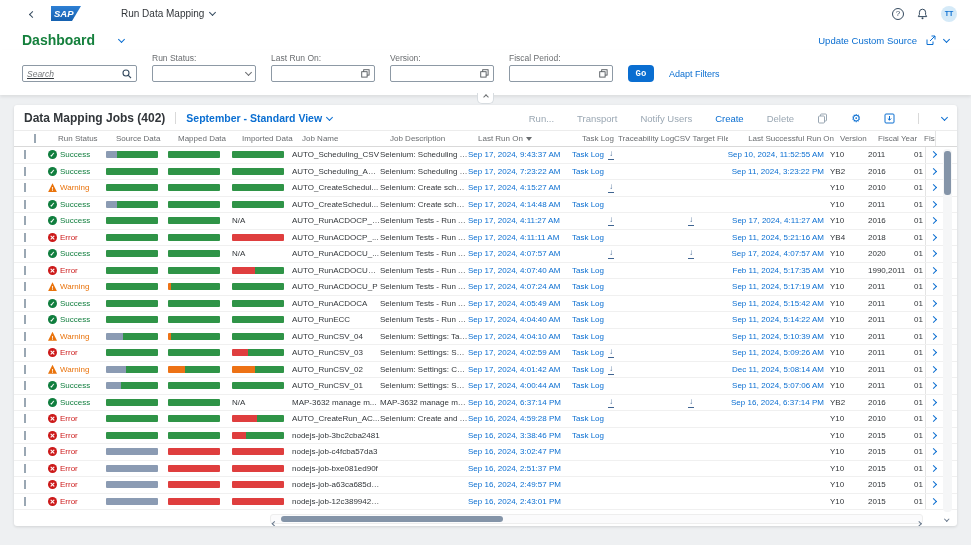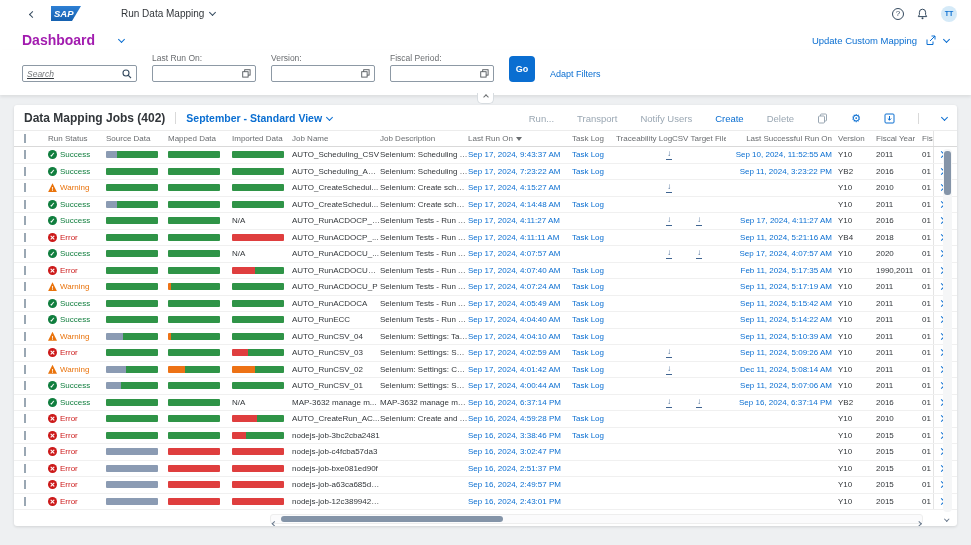--- a/index.html
+++ b/index.html
@@ -19,53 +19,53 @@
   .chev.blue  { border-color:#0a6ed1; }
   .chev.gray  { border-color:#6a6d70; }
   .backbtn { margin-right:16px; cursor:pointer; }
   .saplogo { width:30px; height:15px; background:linear-gradient(180deg,#2d7fd4,#1561b0); clip-path:polygon(0 0,100% 0,70% 100%,0 100%); color:#fff; font-weight:bold; font-style:italic; font-size:9.5px; line-height:15px; padding-left:3px; margin-right:12px; }
   .apptitle { font-size:10px; color:#32363a; margin-right:6px;padding-left:28px; }
   .shell-right { margin-left:auto; display:flex; align-items:center; gap:13px; }
   .help-ico { width:12px; height:12px; border:1px solid #354a5f; border-radius:50%; font-size:8px; line-height:10px; text-align:center; color:#354a5f; }
   .avatar { width:16px; height:16px; border-radius:50%; background:#d5eaf8; color:#0a6ed1; font-size:7px; font-weight:bold; text-align:center; line-height:16px; }
   
   .subheader { background:#fff; display:flex; align-items:center; padding:5px 22px 2px; }
-  .pagetitle { color:#a21caf; font-weight:bold; font-size:14px; margin-right:24px; }
+  .pagetitle { color:#15803d; font-weight:bold; font-size:14px; margin-right:24px; }
   .sub-right { margin-left:auto; display:flex; align-items:center; gap:8px; }
   .link { color:#0a6ed1; text-decoration:none; cursor:pointer; }
   
   .filterbar { background:#fff; padding:3px 22px 13px; display:flex; align-items:flex-end; gap:15px; position:relative; box-shadow:0 2px 3px rgba(0,0,0,.08); z-index:4; }
   .ffield { display:flex; flex-direction:column; gap:2px; }
   .flabel { font-size:8.5px; color:#6a6d70; }
   .fbox { height:17px; width:104px; border:1px solid #8d99a5; border-radius:2px; background:#fff; display:flex; align-items:center; padding:0 4px; justify-content:space-between; }
   .fbox.search { width:115px; }
   .fbox .ph { color:#74777a; font-style:italic; font-size:8.5px; }
-  .go-btn { height:26px; min-width:26px; background:#0a6ed1; color:#fff; border:none; border-radius:4px; font-size:9px; font-weight:bold; padding:0 6px; cursor:pointer; font-family:Liberation Sans, sans-serif; }
+  .go-btn { height:17px; min-width:26px; background:#0a6ed1; color:#fff; border:none; border-radius:4px; font-size:9px; font-weight:bold; padding:0 6px; cursor:pointer; font-family:Liberation Mono, monospace; }
   .adapt { font-size:9px; margin-bottom:3px; }
   .collapse-pill { position:absolute; left:477px; bottom:-9px; width:17px; height:11px; background:#fff; border:1px solid #d7dce0; border-radius:0 0 5px 5px; border-top:none; display:flex; align-items:flex-start; justify-content:center; cursor:pointer; }
   .collapse-pill .chev { width:4px; height:4px; }
   
   .content { padding:10px 14px 0; }
   .card { background:#fff; border-radius:3px; box-shadow:0 1px 3px rgba(0,0,0,.12); position:relative; height:421px; overflow:hidden; }
   .card-header { display:flex; align-items:center; padding:6px 10px 5px; }
   .tbl-title { font-size:12px; font-weight:bold; color:#32363a; }
   .view-sel { margin-left:10px; padding-left:10px; border-left:1px solid #d9d9d9; color:#0a6ed1; font-weight:bold; font-size:10.5px; display:flex; align-items:center; gap:5px; cursor:pointer; }
   .toolbar { margin-left:auto; display:flex; align-items:center; gap:23px; font-size:9.5px; }
   .tb-btn { cursor:pointer; }
   .tb-btn.disabled { color:#9aa7b3; cursor:default; }
   .tb-sep { width:1px; height:11px; background:#d9d9d9; }
   .gear { color:#0a6ed1; font-size:11px; line-height:11px; cursor:pointer; }
   
-  .thead { display:flex; align-items:center; height:17px; border-bottom:1px solid #d9d9d9; border-top:1px solid #ececec; padding-left:10px; font-size:8px; color:#6a6d70; }
+  .thead { display:flex; align-items:center; height:17px; border-bottom:1px solid #d9d9d9; border-top:1px solid #ececec; padding-left:20px; font-size:8px; color:#6a6d70; }
   .trow { display:flex; align-items:center; height:16.5px; border-bottom:1px solid #f0f0f0; padding-left:10px; font-size:8px; }
   .cell { flex:none; overflow:hidden; white-space:nowrap; }
   .c-cb{width:24px;} .c-status{width:58px;} .c-src{width:62px;} .c-map{width:64px;} .c-imp{width:60px;}
   .c-job{width:88px; text-overflow:ellipsis;} .c-desc{width:88px; text-overflow:ellipsis;}
   .c-lastrun{width:100px; padding-right:4px;}
-  .c-tlog{width:40px; padding-left:4px;} .c-trace{width:56px; text-align:right;margin-left:8px;} .c-csv{width:54px; text-align:center;}
+  .c-tlog{width:40px; padding-left:4px;} .c-trace{width:56px; text-align:left;} .c-csv{width:54px; text-align:center;}
   .c-lsucc{width:112px; text-align:right; padding-right:6px;}
   .c-ver{width:38px;} .c-fy{width:46px;} .c-fp{width:11px;}
   .c-chev{width:16px; border-left:1px solid #e4e4e4; display:flex; align-items:center; justify-content:center; height:100%;}
   .cb { width:9px; height:9px; border:1px solid #9aa7b3; border-radius:2px; background:#fff; }
   .sort-ico { display:inline-block; width:0; height:0; border-left:3px solid transparent; border-right:3px solid transparent; border-top:4px solid #6a6d70; margin-left:3px; vertical-align:middle; }
   .st-wrap { display:flex; align-items:center; gap:3px; }
   .st-ico { flex:none; width:9px; height:9px; color:#fff; font-size:6.5px; line-height:9px; text-align:center; font-weight:bold; }
   .ico-success { background:#107e3e; border-radius:50%; }
   .ico-error   { background:#cc1919; border-radius:50%; }
   .ico-warning { background:#e9730c; clip-path:polygon(50% 0,100% 100%,0 100%); font-size:6px; line-height:12px; }
@@ -102,21 +102,21 @@
         </svg>
     </span>
     <span class="avatar">TT</span>
   </div>
 </div>
 
 <div class="subheader">
   <span class="pagetitle">Dashboard</span>
   <span class="chev down blue"></span>
   <div class="sub-right">
-    <a class="link" style="font-size:9.5px;">Update Custom Mapping</a>
+    <a class="link" style="font-size:9.5px;">Update Custom Source</a>
     <span class="svgico">
       <svg width="11" height="11" viewBox="0 0 11 11">
           <path d="M2 4.5v5h6v-3" fill="none" stroke="#0a6ed1" stroke-width="1"></path>
           <path d="M5 6 10 1M6.5 1H10v3.5" fill="none" stroke="#0a6ed1" stroke-width="1"></path>
         </svg>
     </span>
     <span class="chev down blue"></span>
   </div>
 </div>
 
@@ -124,20 +124,27 @@
   <div class="ffield" style="text-decoration:underline;">
     <div class="fbox search">
       <span class="ph">Search</span>
       <span class="svgico">
         <svg width="10" height="10" viewBox="0 0 10 10">
             <circle cx="4" cy="4" r="3" fill="none" stroke="#354a5f" stroke-width="1.1"></circle>
             <path d="M6.3 6.3 9 9" stroke="#354a5f" stroke-width="1.1"></path>
           </svg>
       </span>
     </div>
+  </div>
+  <div class="ffield">
+    <span class="flabel">Run Status:</span>
+    <div class="fbox">
+        <span></span>
+        <span class="chev down gray"></span>
+      </div>
   </div>
   <div class="ffield">
     <span class="flabel">Last Run On:</span>
     <div class="fbox">
         <span></span>
       <span class="svgico">
           <svg width="9" height="9" viewBox="0 0 10 10">
             <rect x="3" y="0.8" width="6" height="6" fill="none" stroke="#50555a"></rect>
             <rect x="0.8" y="3" width="6" height="6" fill="#fff" stroke="#50555a"></rect>
           </svg>

